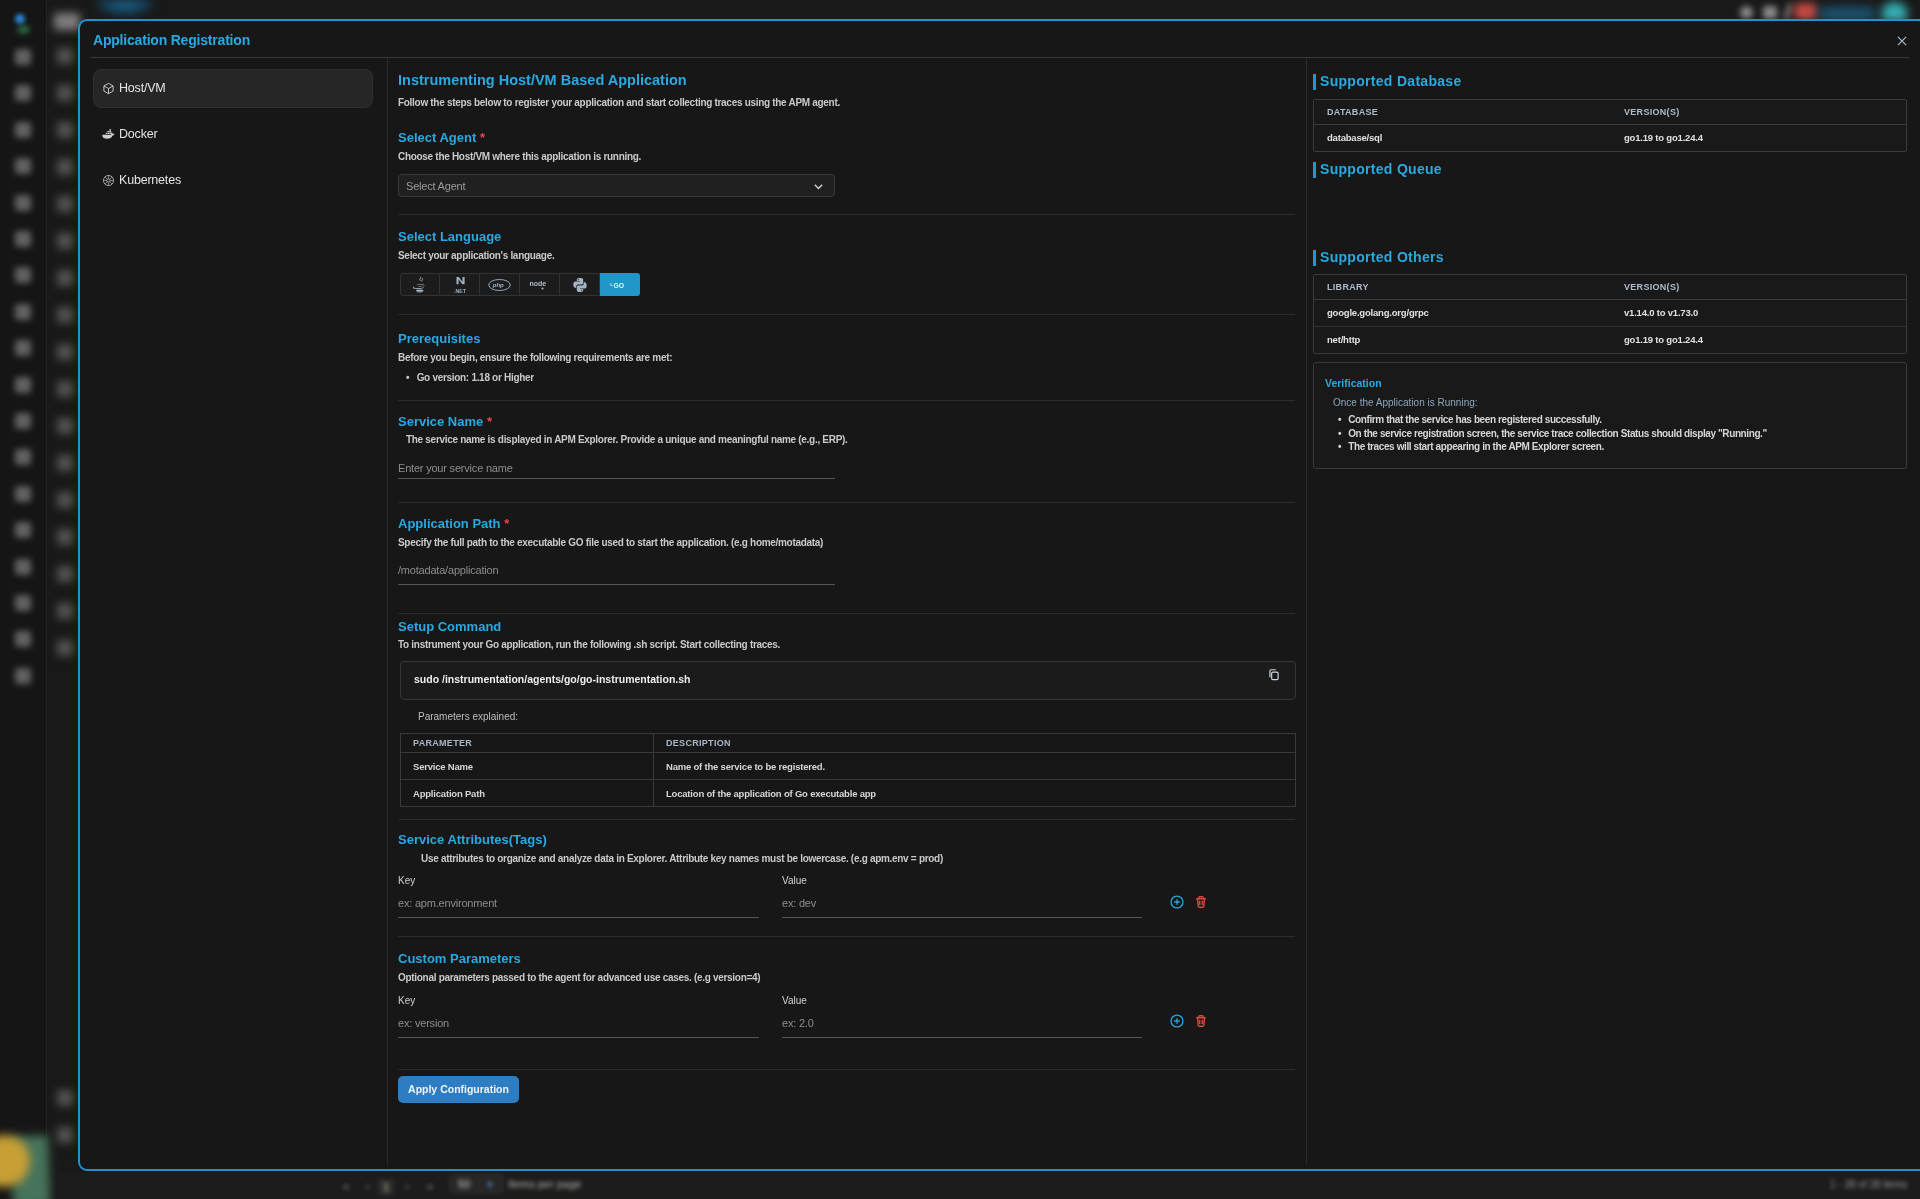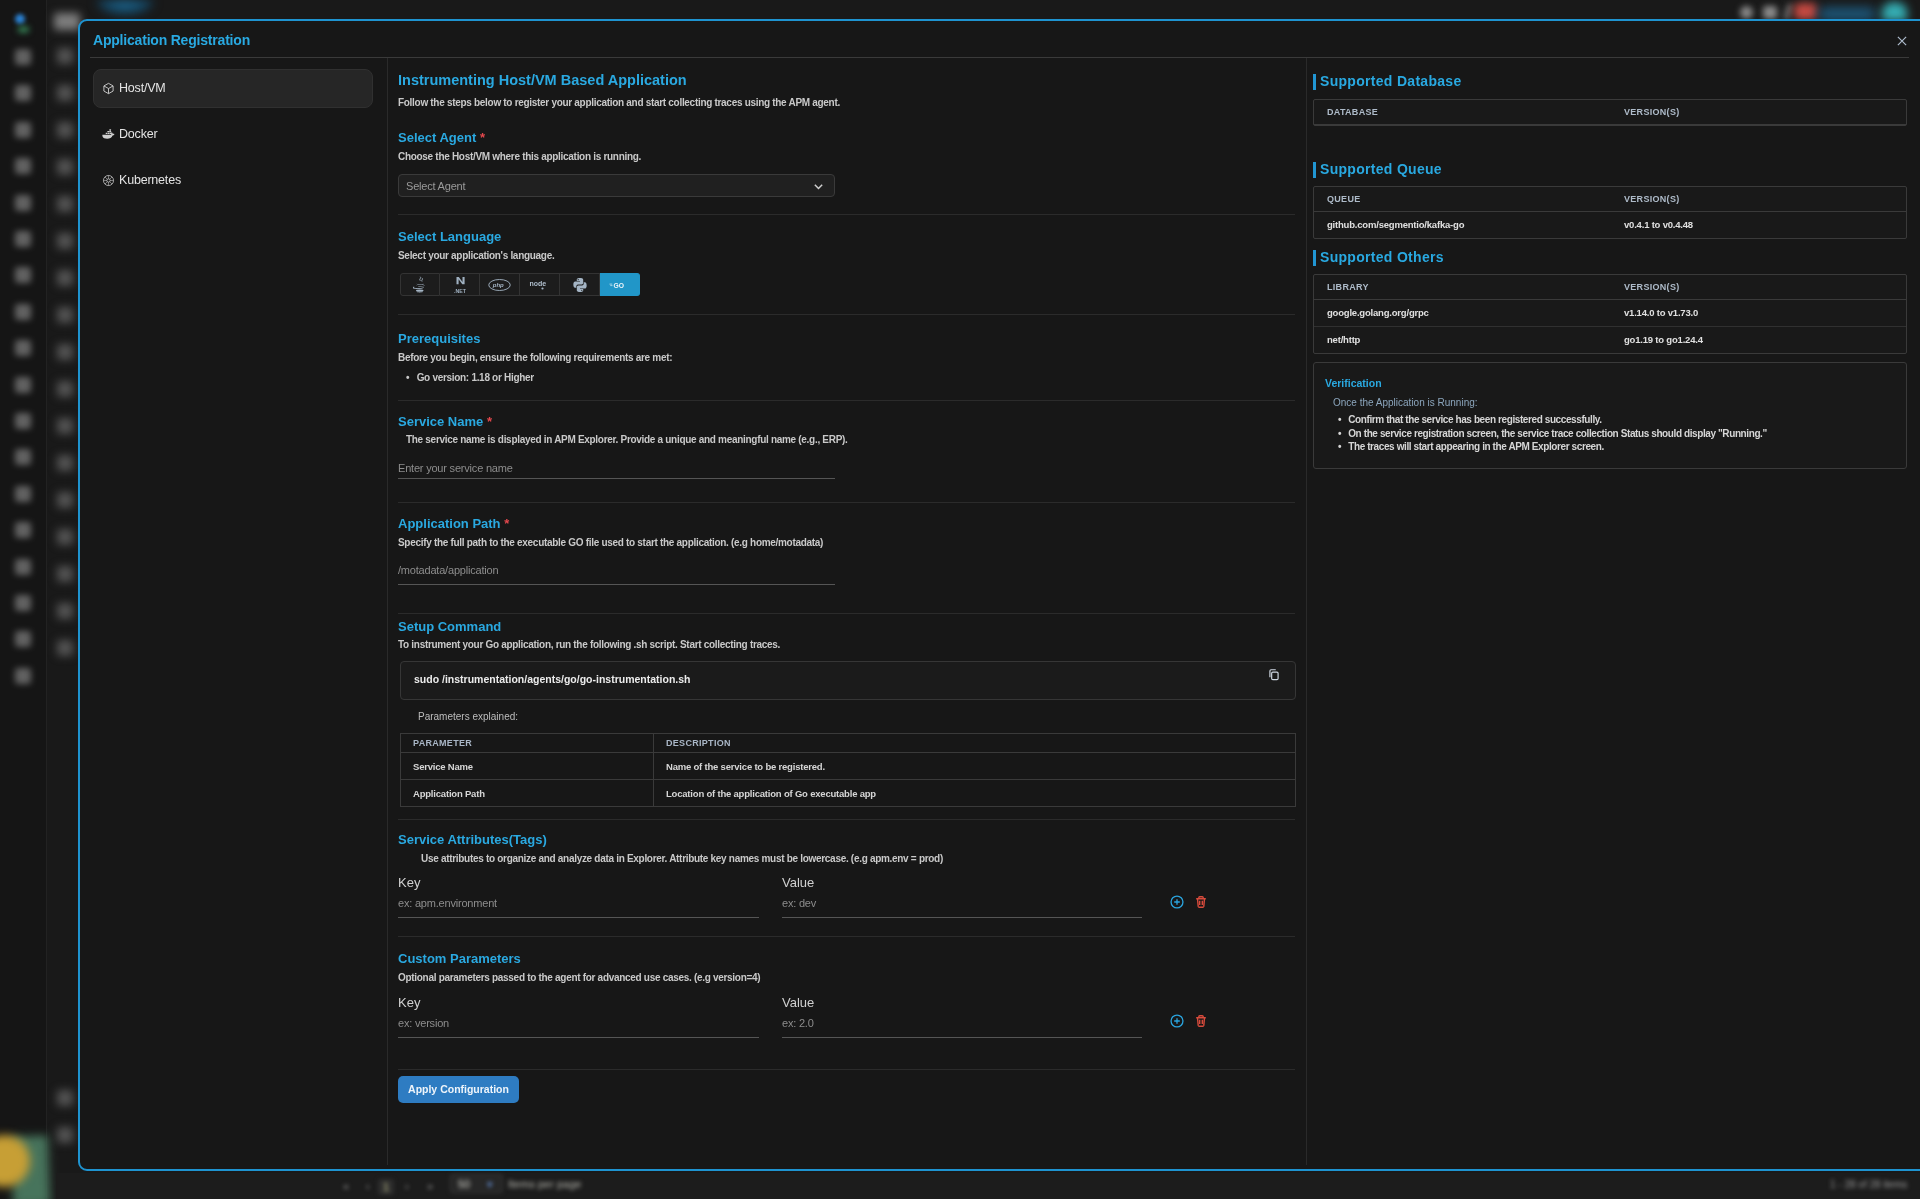--- a/index.html
+++ b/index.html
@@ -24,21 +24,21 @@
 .tab { position:absolute; left:13px; width:280px; height:39px; color:#e4e4e4; font-size:12.5px; letter-spacing:-.2px; }
 .tab .ic { position:absolute; left:9px; top:13px; width:13px; height:13px; }
 .tab .tx { position:absolute; left:26px; top:12px; }
 
 .sect { position:absolute; font-size:13px; font-weight:700; color:#2aa9e1; letter-spacing:0; }
 .sect .req { color:#e5484d; }
 .desc { position:absolute; font-size:10px; font-weight:700; color:#c9c9c9; letter-spacing:-.3px; }
 .mdiv { position:absolute; left:318px; width:897px; height:1px; background:#2b2b2b; }
 .ph { position:absolute; font-size:11px; color:#8d8d8d; letter-spacing:-.2px; }
 .uline { position:absolute; height:1px; background:#555; }
-.lbl { position:absolute; font-size:13px; color:#d0d0d0; }
+.lbl { position:absolute; font-size:10px; color:#d0d0d0; }
 
 #dd { position:absolute; left:318px; top:153px; width:437px; height:23px; background:#202020; border:1px solid #3a3a3a; border-radius:4px; }
 #dd .ph2 { position:absolute; left:7px; top:5px; font-size:11px; color:#9a9a9a; letter-spacing:-.2px; }
 
 #langrow { position:absolute; left:320px; top:252px; height:23px; display:flex; }
 .lang { width:40px; height:23px; background:#1c1c1c; border:1px solid #333; border-left:none; display:flex; align-items:center; justify-content:center; }
 .lang:first-child { border-left:1px solid #333; border-radius:3px 0 0 3px; }
 .lang.sel { background:#2196c8; border-color:#2196c8; border-radius:0 3px 3px 0; }
 
 #codebox { position:absolute; left:320px; top:640px; width:896px; height:39px; background:#1b1b1b; border:1px solid #363636; border-radius:4px; }
@@ -313,39 +313,29 @@
 
     <div class="rbar" style="top:53px;"></div>
     <div class="rtitle" style="left:1240px; top:52px;">Supported Database</div>
     <div class="rtable" style="top:78px;">
         <table>
       <tbody>
             <tr class="hrow">
               <td style="width:297px;">DATABASE</td>
               <td>VERSION(S)</td>
             </tr>
+      <tr class="drow">
+              <td>database/sql</td>
+              <td>go1.19 to go1.24.4</td>
+            </tr>
     </tbody>
         </table>
       </div>
     <div class="rbar" style="top:141px;"></div>
     <div class="rtitle" style="left:1240px; top:140px;">Supported Queue</div>
-    <div class="rtable" style="top:165px;">
-        <table>
-      <tbody>
-            <tr class="hrow">
-              <td style="width:297px;">QUEUE</td>
-              <td>VERSION(S)</td>
-            </tr>
-      <tr class="drow">
-              <td>github.com/segmentio/kafka-go</td>
-              <td>v0.4.1 to v0.4.48</td>
-            </tr>
-    </tbody>
-        </table>
-      </div>
     <div class="rbar" style="top:229px;"></div>
     <div class="rtitle" style="left:1240px; top:228px;">Supported Others</div>
     <div class="rtable" style="top:253px;">
         <table>
       <tbody>
             <tr class="hrow">
               <td style="width:297px;">LIBRARY</td>
               <td>VERSION(S)</td>
             </tr>
       <tr class="drow">

